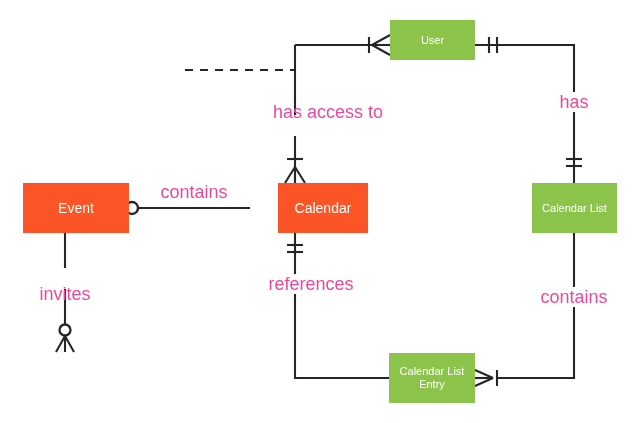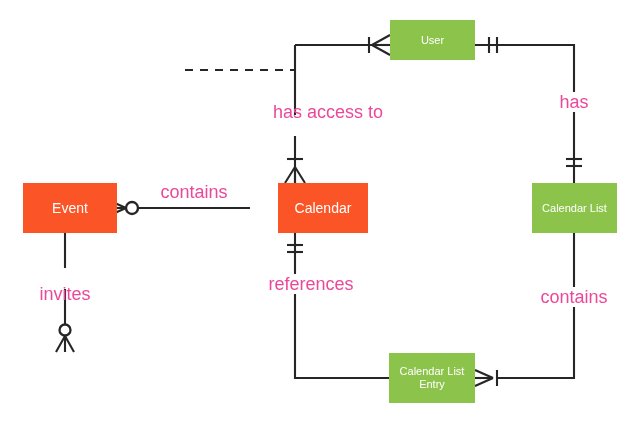--- a/index.html
+++ b/index.html
@@ -114,21 +114,21 @@
       <path d="M 566 166 L 582 166"></path>
 
     </g>
   </svg>
 
 
   <div class="entity-box entity-green" style="left:390px; top:20px; width:85px; height:40px; font-size:11px;">
     <span class="entity-label">User</span>
   </div>
 
-  <div class="entity-box entity-orange" style="left:23px; top:183px; width:94px; height:50px; font-size:14px;">
+  <div class="entity-box entity-orange" style="left:23px; top:183px; width:106px; height:50px; font-size:14px;">
     <span class="entity-label">Event</span>
   </div>
 
   <div class="entity-box entity-orange" style="left:250px; top:183px; width:90px; height:50px; font-size:14px;margin-left:28px;">
     <span class="entity-label">Calendar</span>
   </div>
 
   <div class="entity-box entity-green" style="left:532px; top:183px; width:85px; height:50px; font-size:11px;">
     <span class="entity-label">Calendar List</span>
   </div>

